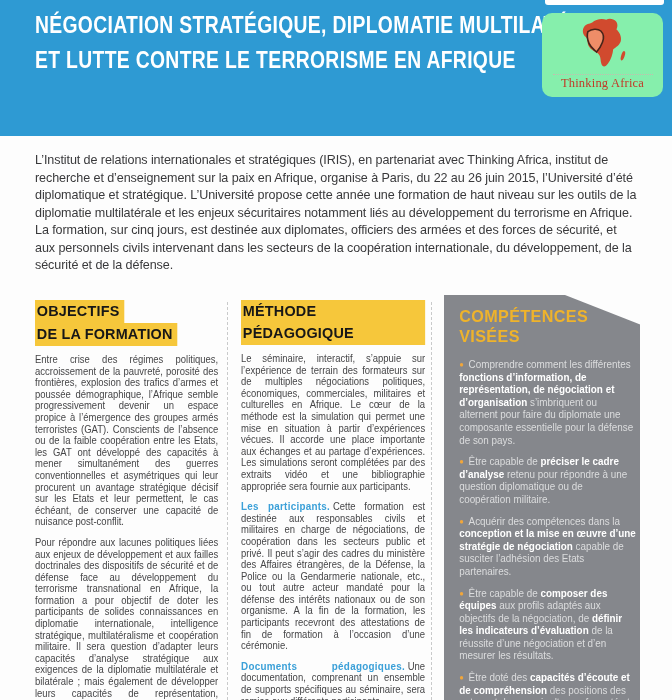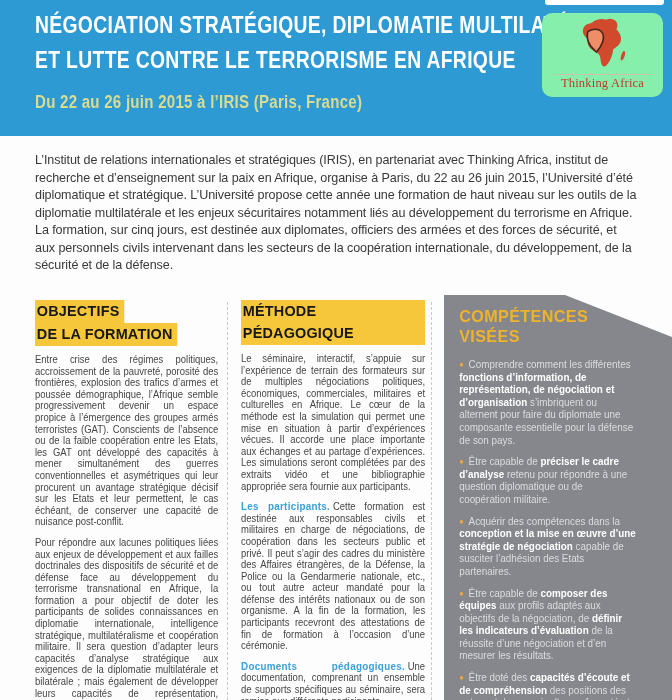--- a/index.html
+++ b/index.html
@@ -37,21 +37,21 @@
   .col { position:absolute; top:300px; transform:scaleX(0.93); transform-origin:0 0; }
   .col-obj { left:35px; width:197px; }
   .col-met { left:241px; width:198px; }
   .colhead { font-size:15.5px; line-height:22px; font-weight:bold; color:#171717; letter-spacing:0.2px; }
   .hl { background:#f6c73b; display:inline-block; padding:0 5px 1px 2px; }
   .jtxt { text-align:justify; font-size:10.2px; line-height:11.6px; color:#454547;
     margin-top:9px; }
   .col-obj .jtxt:first-of-type, .col-met .jtxt:first-of-type { margin-top:8px; }
   .lead { color:#3ba0d8; font-weight:bold; letter-spacing:0.3px; margin-right:3px; font-size:10.6px; }
   
-  .skills { position:absolute; left:444px; top:295px; bottom:0; width:228px;
+  .skills { position:absolute; left:444px; top:295px; bottom:0; width:196px;
     background:#85878c;
     -webkit-clip-path:polygon(0 0,121px 0,228px 42px,228px 100%,0 100%);
     clip-path:polygon(0 0,121px 0,228px 42px,228px 100%,0 100%); }
   .skills-inner { width:207px; padding:12px 0 0 16px;
     transform:scaleX(0.95); transform-origin:0 0; }
   .skills-title { font-size:17px; line-height:20px; font-weight:bold;
     color:#efb32b; letter-spacing:0.4px; }
   .skills ul { list-style:none; margin-top:12px; }
   .skills li { font-size:10.4px; line-height:12.6px; color:#dcddde; margin-bottom:9px;
     padding-right:4px; }
@@ -63,23 +63,20 @@
 
 <div class="page">
 
   <header class="hdr">
     <div class="top-strip"></div>
     <div class="hdr-text">
       <div class="title">
         <div><span class="tl">NÉGOCIATION STRATÉGIQUE, DIPLOMATIE MULTILATÉRALE</span></div>
         <div><span class="tl">ET LUTTE CONTRE LE TERRORISME EN AFRIQUE</span></div>
       </div>
-    </div>
-    <div class="date">
-      <span>Du 22 au 26 juin 2015 à l’IRIS (Paris, France)</span>
     </div>
     <div class="logo-card">
       <svg width="78" height="56" viewBox="0 0 96 104">
         <path d="M28,10 C34,4 46,2 54,5 C59,2 68,3 72,8 C76,13 75,19 73,23 C79,28 83,37 81,45 C79,52 72,56 67,60 C66,69 63,79 57,87 C53,93 47,94 45,87 C43,80 44,73 40,69 C34,64 26,62 22,55 C18,48 21,41 16,37 C10,32 9,24 13,18 C17,12 22,13 28,10 Z" fill="#d14a2e"></path>
         <path d="M20,27 C27,22 38,21 44,26 C49,31 50,39 47,47 C44,55 40,61 36,65 C31,60 25,56 22,49 C19,42 18,33 20,27 Z" fill="#ef8d68" stroke="#46241a" stroke-width="3"></path>
         <ellipse cx="85" cy="72" rx="3.2" ry="9" transform="rotate(18 85 72)" fill="#d14a2e"></ellipse>
       </svg>
       <div class="logo-divider"></div>
       <div class="logo-text">Thinking Africa</div>
     </div>

